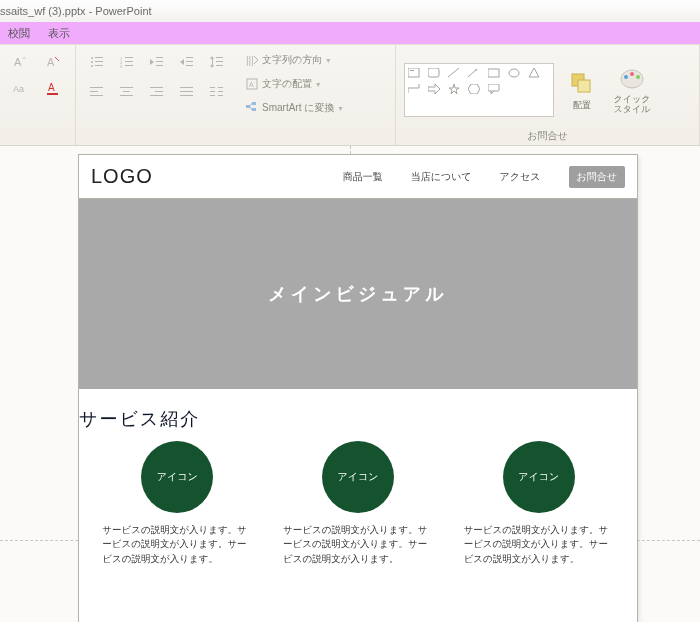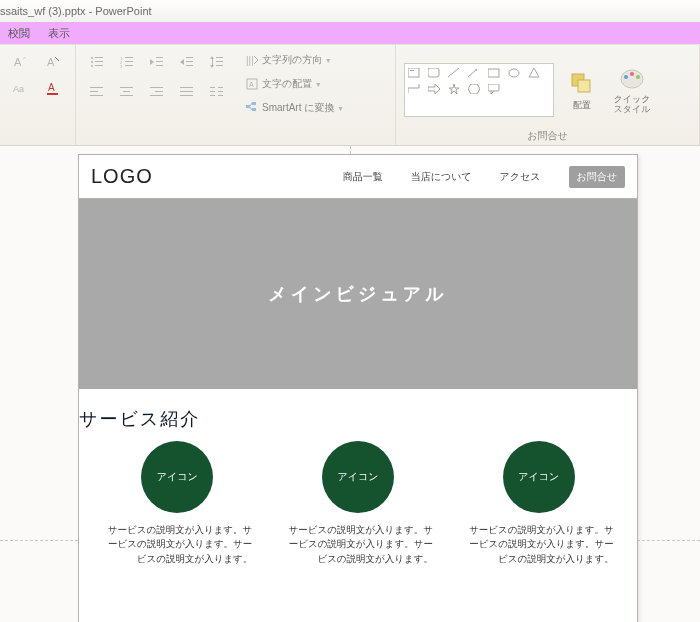--- a/index.html
+++ b/index.html
@@ -34,21 +34,21 @@
   
   .wf-header { height:44px; border-bottom:1px solid #b6b3ab; display:flex; align-items:center; padding:0 12px; gap:10px; }
   .wf-logo { font-size:20px; letter-spacing:1px; color:#222; font-weight:400; }
   .wf-nav { margin-left:auto; display:flex; align-items:center; gap:28px; font-size:10px; color:#444; }
   .wf-cta { background:#9f9f9f; color:#fff; padding:4px 8px; border-radius:2px; font-size:10px; }
   .wf-hero { height:190px; background:#a9a9a9; display:flex; align-items:center; justify-content:center; color:#fff; font-size:18px; font-weight:600; letter-spacing:4px; }
   .wf-title { text-align:left; font-size:18px; font-weight:400; color:#0f172a; margin:18px 0 10px; letter-spacing:2px; }
   .wf-cards { display:flex; justify-content:space-around; padding:0 8px; }
   .wf-card { width:150px; display:flex; flex-direction:column; align-items:center; gap:10px; }
   .wf-circle { width:72px; height:72px; border-radius:50%; background:#14532d; color:#fff; display:flex; align-items:center; justify-content:center; font-size:10px; }
-  .wf-desc { font-size:9.5px; color:#333; line-height:1.5; text-align:right; }
+  .wf-desc { font-size:9.5px; color:#333; line-height:1.5; text-align:left; }
 </style>
 </head>
 <body>
 
 <div class="titlebar">
   <span>ssaits_wf (3).pptx - PowerPoint</span>
 </div>
 
 <div class="menubar">
   <span>校閲</span>

